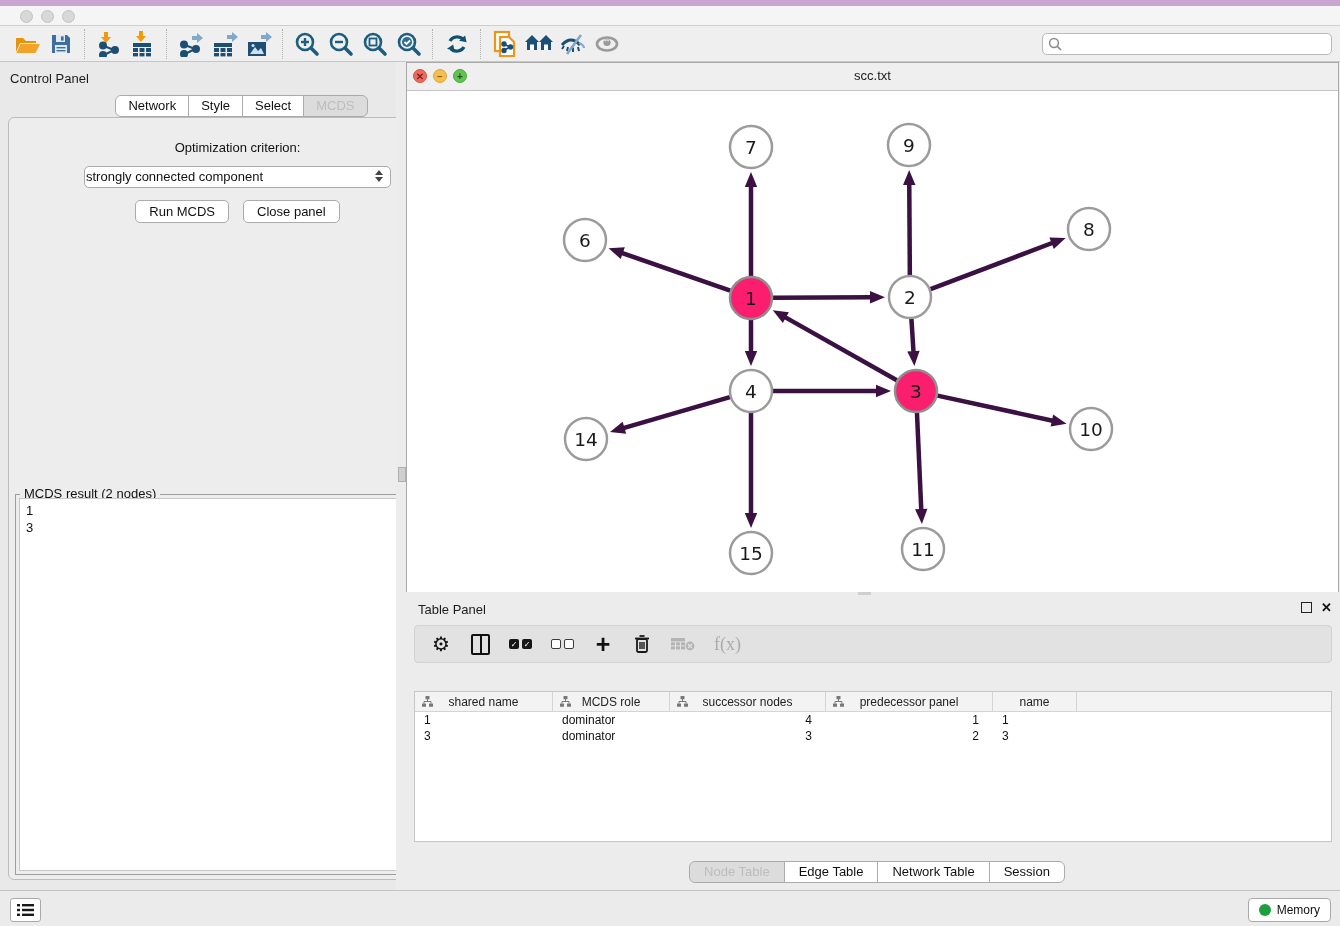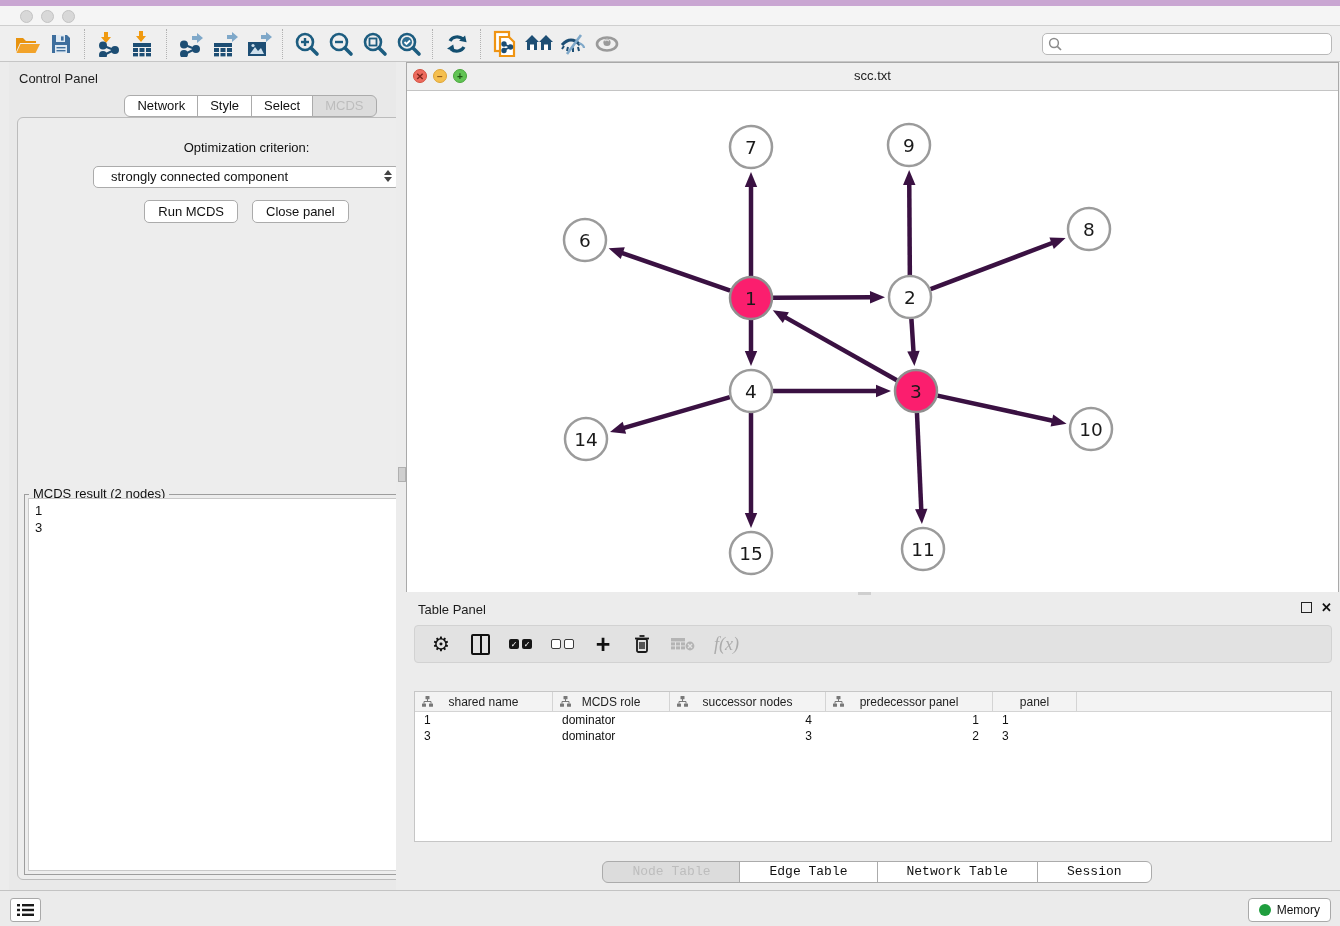--- a/index.html
+++ b/index.html
@@ -14,35 +14,35 @@
   .title-text{position:absolute;left:0;right:0;top:2px;text-align:center;font-size:13px;color:#9c9c9c;}
 
   .toolbar{position:absolute;left:0;top:26px;width:100%;height:36px;background:#efefef;border-bottom:1px solid #c6c6c6;display:flex;align-items:center;padding-left:10px;box-sizing:border-box;}
   .tb-btn{width:34px;height:30px;display:flex;align-items:center;justify-content:center;flex:0 0 auto;}
   .tb-sep{width:1px;height:30px;margin:0 6px;border-left:1px dotted #b2b2b2;flex:0 0 auto;}
   .search-wrap{margin-left:auto;margin-right:8px;position:relative;}
   .search-input{width:290px;height:22px;border:1px solid #b9b9b9;border-radius:5px;background:#fff;box-sizing:border-box;padding-left:24px;font-size:13px;outline:none;}
   .search-glyph{position:absolute;left:6px;top:4px;}
 
   
-  .control-panel{position:absolute;left:9px;top:62px;width:476px;bottom:36px;background:#e9e9e9;border-right:1px solid #b4b4b4;box-sizing:border-box;}
+  .control-panel{position:absolute;left:0;top:62px;width:476px;bottom:36px;background:#e9e9e9;border-right:1px solid #b4b4b4;box-sizing:border-box;}
   .panel-head{position:relative;height:30px;}
   .panel-head .panel-title{position:absolute;left:10px;top:9px;font-size:13px;color:#1c1c1c;}
   .head-icons{position:absolute;right:8px;top:9px;display:flex;gap:9px;align-items:center;}
   .float-ico{width:9px;height:9px;border:1.6px solid #222;display:inline-block;}
   .close-ico{font-size:13px;font-weight:bold;color:#111;line-height:9px;}
   .ctl-tabs{position:absolute;left:0;top:33px;width:100%;display:flex;justify-content:center;}
   .tab-group{display:flex;}
   .tab{border:1px solid #ababab;background:#fff;color:#111;font-size:13px;padding:3px 12px;margin-left:-1px;line-height:14px;}
   .tab:first-child{border-top-left-radius:6px;border-bottom-left-radius:6px;margin-left:8px;}
   .tab:last-child{border-top-right-radius:6px;border-bottom-right-radius:6px;}
   .tab.active{background:#dcdcdc;color:#bdbdbd;}
   .ctl-card{position:absolute;left:8px;right:8px;top:55px;bottom:10px;background:#ededed;border:1px solid #bcbcbc;border-radius:6px;}
   .opt-label{margin-top:22px;text-align:center;font-size:13px;color:#111;}
-  .combo{position:relative;margin:11px auto 0;width:307px;height:22px;background:#fff;border:1px solid #ababab;border-radius:5px;box-sizing:border-box;font-size:13px;color:#111;line-height:20px;padding-left:17px;}
+  .combo{position:relative;margin:11px auto 0;width:307px;height:22px;background:#fff;border:1px solid #ababab;border-radius:5px;box-sizing:border-box;font-size:13px;color:#111;line-height:20px;padding-left:1px;}
   .combo .updown{position:absolute;right:7px;top:3px;display:flex;flex-direction:column;gap:2px;}
   .combo .updown i{display:block;width:0;height:0;border-left:4px solid transparent;border-right:4px solid transparent;}
   .combo .updown .up{border-bottom:5px solid #444;}
   .combo .updown .dn{border-top:5px solid #444;}
   .btn-row{margin-top:12px;display:flex;justify-content:center;gap:14px;}
   .btn{background:#fff;border:1px solid #ababab;border-radius:5px;font-size:13px;color:#111;padding:3px 13px;font-family:"Liberation Sans",sans-serif;}
   .result-group{position:absolute;left:6px;right:6px;top:376px;bottom:4px;border:1px solid #9d9d9d;}
   .result-legend{position:absolute;left:4px;top:-9px;background:#ededed;padding:0 4px;font-size:13px;color:#111;}
   .result-text{position:absolute;inset:3px;background:#fff;border:1px solid #c9c9c9;font-size:13px;color:#111;line-height:17px;padding:3px 6px;box-sizing:border-box;}
   .result-scroll{position:absolute;right:3px;top:3px;bottom:3px;width:11px;background:#f4f4f4;border-left:1px solid #e2e2e2;}
@@ -71,33 +71,33 @@
   .tp-toolbar{position:absolute;left:8px;right:8px;top:30px;height:38px;background:#e2e2e2;border:1px solid #d2d2d2;border-radius:4px;display:flex;align-items:center;gap:19px;padding-left:16px;box-sizing:border-box;}
   .tpi{display:flex;align-items:center;justify-content:center;min-width:20px;height:24px;}
   .gear-txt{font-size:20px;color:#111;line-height:20px;}
   .cols-ico{width:15px;height:17px;border:2px solid #111;border-radius:2px;position:relative;}
   .cols-ico:before{content:"";position:absolute;left:50%;top:0;bottom:0;border-left:2px solid #111;}
   .cb-pair{display:flex;gap:3px;}
   .cb{width:10px;height:10px;border-radius:2px;display:flex;align-items:center;justify-content:center;font-size:8px;}
   .cb.checked{background:#161616;color:#fff;}
   .cb.empty{border:1.6px solid #3c3c3c;background:#fff;box-sizing:border-box;}
   .plus-txt{font-size:25px;font-weight:bold;color:#111;line-height:22px;}
-  .fx-txt{font-family:"Liberation Serif",serif;font-style:italic;font-size:18px;color:#ababab;}
+  .fx-txt{font-family:"Liberation Serif",serif;font-size:18px;color:#ababab;}
   .table-wrap{position:absolute;left:8px;right:8px;top:72px;bottom:48px;background:#fff;border:1px solid #c6c6c6;overflow:hidden;margin-top:24px;}
   .thead{display:flex;height:19px;background:#f3f3f3;border-bottom:1px solid #d4d4d4;}
   .th{position:relative;border-right:1px solid #d4d4d4;box-sizing:border-box;display:flex;align-items:center;justify-content:center;font-size:12px;color:#222;}
   .th .h-ico{position:absolute;left:7px;top:4px;}
   .trow{display:flex;height:16px;font-size:12px;color:#111;}
   .td{box-sizing:border-box;overflow:hidden;white-space:nowrap;padding-top:1px;}
   .td.a-left{text-align:left;padding-left:9px;}
   .td.a-right{text-align:right;padding-right:14px;}
   .td.c3{padding-right:14px;}
   .td.c4{padding-right:24px;}
   .tp-tabs{position:absolute;left:0;right:0;bottom:7px;display:flex;justify-content:center;}
-  .tp-tabs .tab{padding:3px 29px;font-family:Liberation Mono, monospace;}
+  .tp-tabs .tab{padding:3px 14px;}
 
   
   .statusbar{position:absolute;left:0;bottom:0;width:100%;height:36px;background:#ebebeb;border-top:1px solid #c3c3c3;box-sizing:border-box;}
   .list-btn{position:absolute;left:10px;top:7px;width:29px;height:22px;background:#fff;border:1px solid #a9a9a9;border-radius:3px;display:flex;align-items:center;justify-content:center;}
   .memory-btn{position:absolute;right:9px;top:7px;height:22px;background:#fff;border:1px solid #a9a9a9;border-radius:4px;display:flex;align-items:center;gap:6px;padding:0 10px;font-size:12px;color:#111;}
   .mem-dot{width:12px;height:12px;border-radius:50%;background:#1f9e3e;}
   svg{display:block;}
 </style>
 </head>
 <body>
@@ -497,21 +497,21 @@
           <div class="th" style="width:167px">
             <svg class="h-ico" width="11" height="11" viewBox="0 0 11 11">
               <rect x="3.5" y="0" width="4" height="3.2" rx="0.5" fill="#787878"></rect>
               <path d="M5.5 3 V5.5 M2 5.5 H9 M2 5.5 V7.5 M9 5.5 V7.5" stroke="#787878" stroke-width="1" fill="none"></path>
               <rect x="0" y="7.5" width="4" height="3.2" rx="0.5" fill="#787878"></rect>
               <rect x="7" y="7.5" width="4" height="3.2" rx="0.5" fill="#787878"></rect>
             </svg>
             <span>predecessor panel</span>
           </div>
           <div class="th" style="width:84px">
-            <span>panel</span>
+            <span>name</span>
           </div>
         </div>
       <div id="table-body">
           <div class="trow">
             <div class="td a-left c0" style="width:138px">1</div>
             <div class="td a-left c1" style="width:117px">dominator</div>
             <div class="td a-right c2" style="width:156px">4</div>
             <div class="td a-right c3" style="width:167px">1</div>
             <div class="td a-left c4" style="width:84px">1</div>
           </div>

